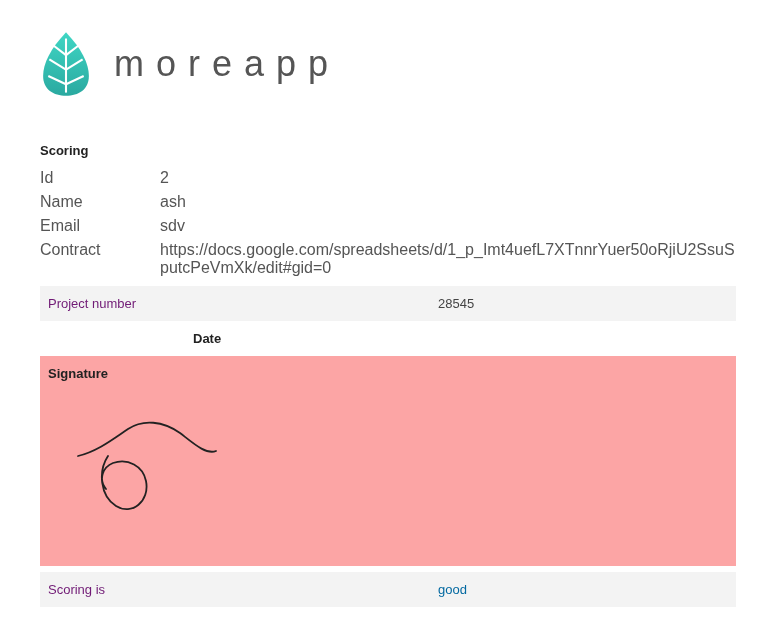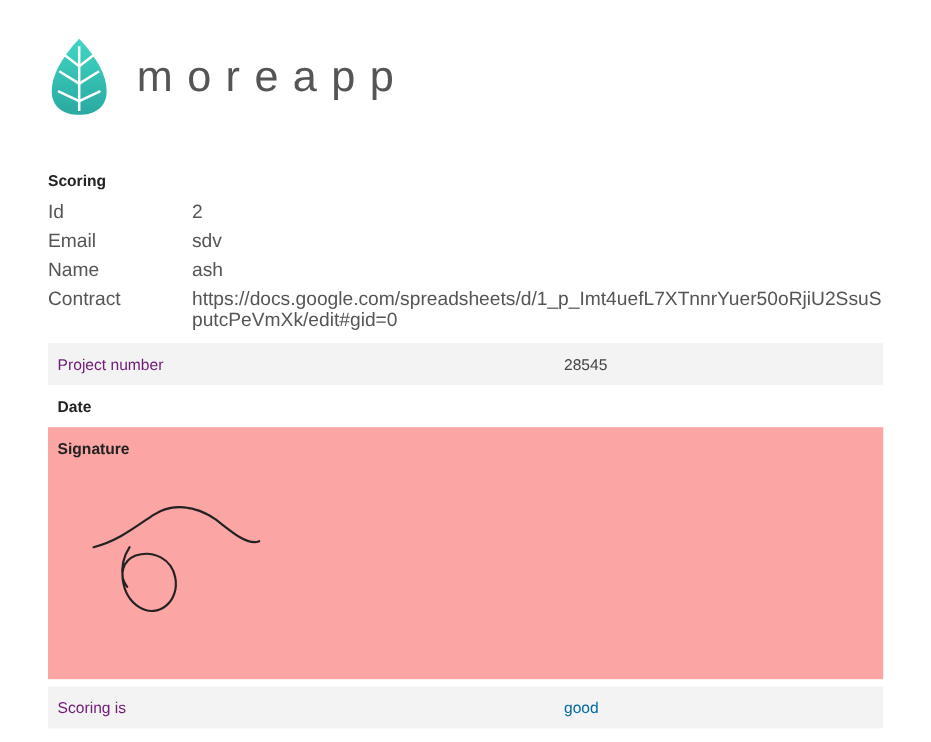--- a/index.html
+++ b/index.html
@@ -59,25 +59,25 @@
       margin-top: 6px;
     }
     .band-label {
       width: 390px;
       font-weight: 400;
       color: #701a75;
     }
     .band-value {
       flex: 1;
       color: #444;
-      margin-left: 32px;
     }
     .plain-row {
       display: flex;
       padding: 10px 8px;
+      justify-content: center;
     }
     .plain-label {
       width: 390px;
       font-weight: 600;
       color: #222;
     }
     .plain-value {
       flex: 1;
       color: #444;
     }
@@ -143,26 +143,26 @@
     <div class="logo-text">moreapp</div>
   </div>
 
   <div>
     <div class="section-title">Scoring</div>
     <div class="kv-row">
       <div class="kv-label">Id</div>
       <div class="kv-value">2</div>
     </div>
     <div class="kv-row">
+      <div class="kv-label">Name</div>
+      <div class="kv-value">ash</div>
+    </div>
+    <div class="kv-row">
       <div class="kv-label">Email</div>
       <div class="kv-value">sdv</div>
-    </div>
-    <div class="kv-row">
-      <div class="kv-label">Name</div>
-      <div class="kv-value">ash</div>
     </div>
     <div class="kv-row">
       <div class="kv-label">Contract</div>
       <div class="kv-value">https://docs.google.com/spreadsheets/d/1_p_Imt4uefL7XTnnrYuer50oRjiU2SsuSputcPeVmXk/edit#gid=0</div>
     </div>
   </div>
 
   <div class="band">
     <div class="band-label">Project number</div>
     <div class="band-value">28545</div>

